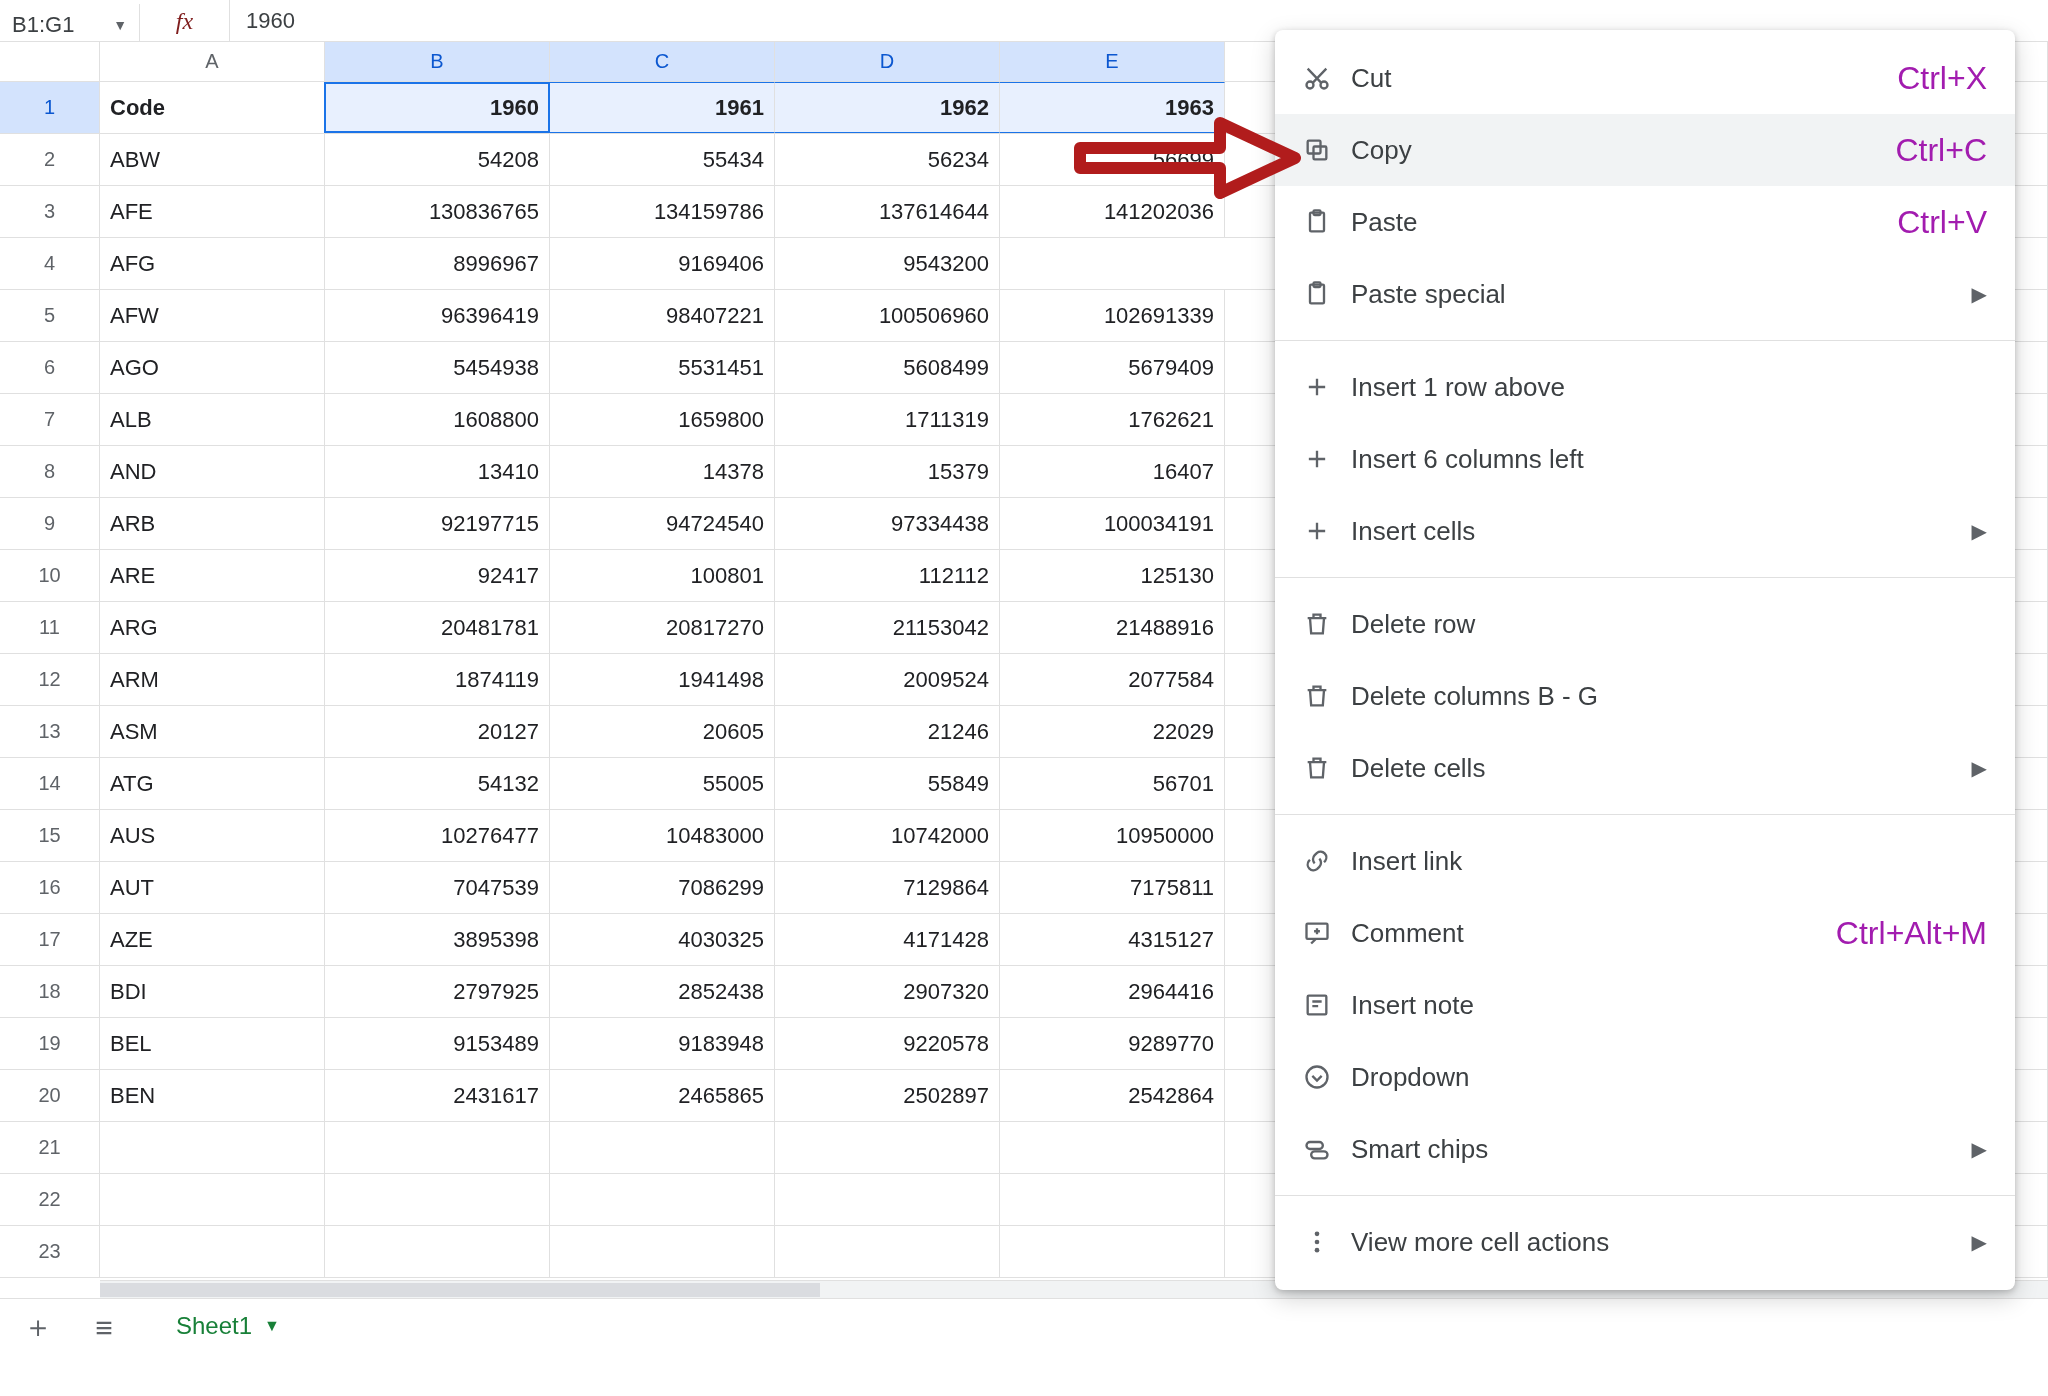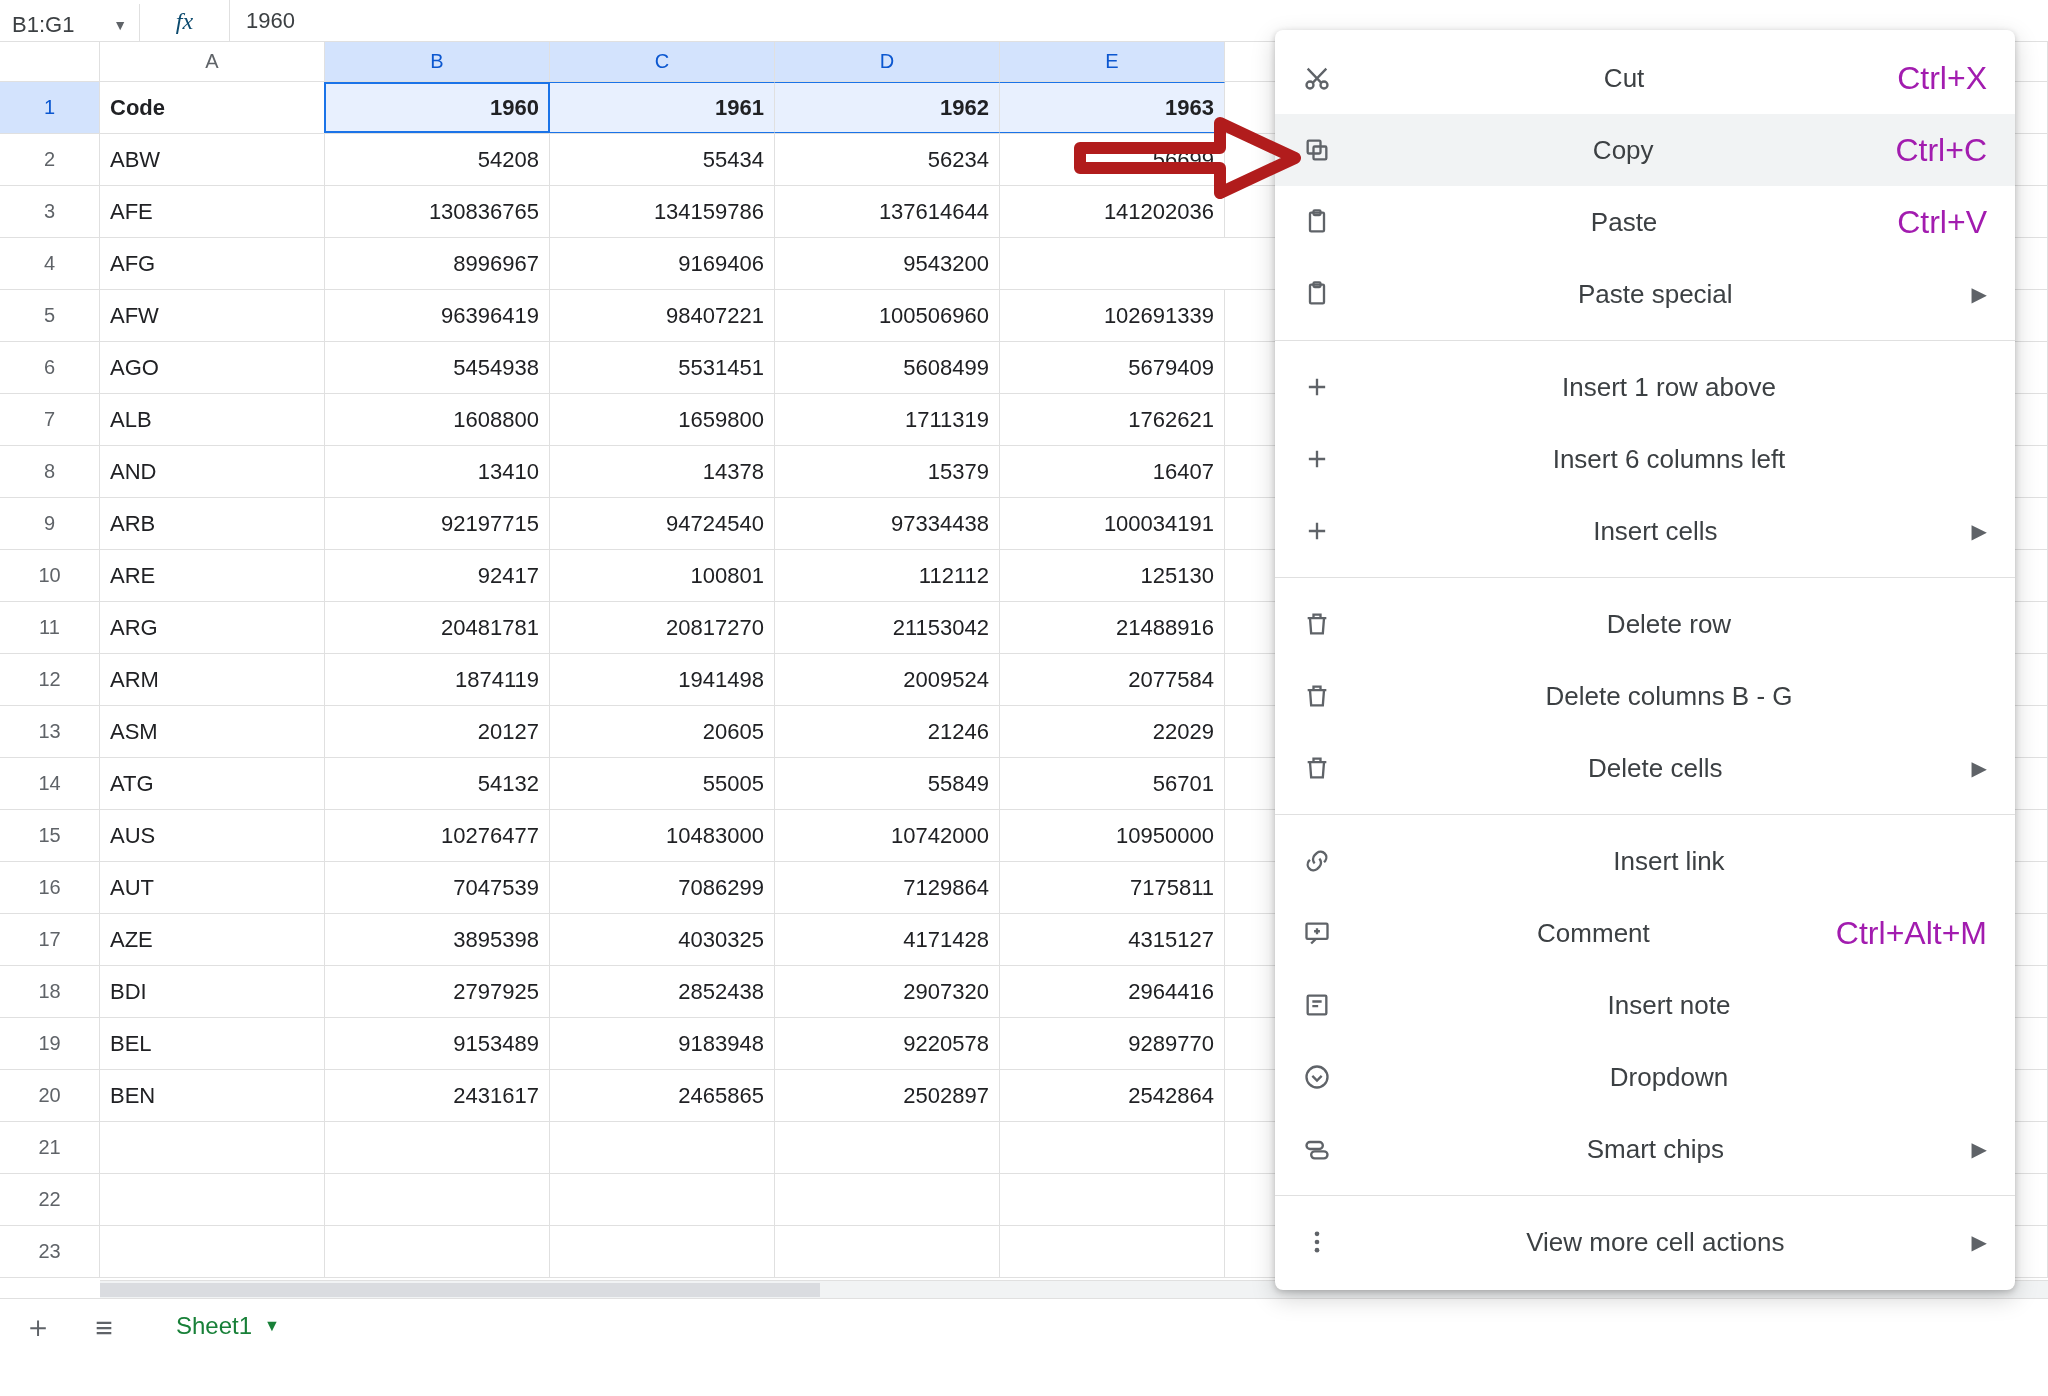--- a/index.html
+++ b/index.html
@@ -2,21 +2,21 @@
 <html><head>
 <meta charset="utf-8">
 <style>
 * { margin: 0; padding: 0; box-sizing: border-box; font-family: Arial, sans-serif; }
 body { background: #fff; overflow: hidden; width: 2048px; height: 1396px; position: relative; }
 
 
 .formula-bar { display: flex; align-items: center; height: 42px; border-bottom: 1px solid #e0e0e0; background: #fff; }
 .name-box { width: 140px; height: 42px; display: flex; align-items: center; padding: 0 12px; color: #3c4043; font-size: 22px; border-right: 1px solid #e0e0e0; margin-top: 8px; }
 .name-box .dd { margin-left: auto; color: #5f6368; font-size: 14px; }
-.fx-label { width: 90px; text-align: center; color: #0c4a6e; font-style: italic; font-size: 24px; font-family: "Times New Roman", serif; border-right: 1px solid #e0e0e0; height: 42px; line-height: 42px; }
+.fx-label { width: 90px; text-align: center; color: #7f1d1d; font-style: italic; font-size: 24px; font-family: "Times New Roman", serif; border-right: 1px solid #e0e0e0; height: 42px; line-height: 42px; }
 .formula-input { flex: 1; padding: 0 16px; font-size: 22px; color: #3c4043; }
 
 
 .grid-wrap { position: relative; background: #fff; }
 .col-headers { display: flex; height: 40px; border-bottom: 1px solid #e0e0e0; }
 .corner { width: 100px; border-right: 1px solid #e0e0e0; background: #fff; }
 .col-head { border-right: 1px solid #e0e0e0; display: flex; align-items: center; justify-content: center; color: #5f6368; font-size: 20px; background: #fff; }
 .col-head.sel { background: #d3e3fd; color: #0b57d0; font-weight: 500; }
 .col-head.A { width: 225px; }
 .col-head.B, .col-head.C, .col-head.D, .col-head.E { width: 225px; }
@@ -44,21 +44,21 @@
 .hscroll .thumb { position:absolute; left:0; top:2px; height:14px; width: 720px; background:#dadce0; border-radius: 0; }
 
 
 .tab-bar { position: absolute; left:0; right:0; bottom: 40px; height: 58px; background: #fff; border-top:1px solid #e0e0e0; display:flex; align-items:center; padding: 0 20px; gap: 30px; }
 .tab-bar .icon-btn { width:36px; height:36px; display:flex; align-items:center; justify-content:center; font-size:30px; color:#5f6368; cursor:pointer; }
 .sheet-tab { display:flex; align-items:center; gap:12px; padding: 10px 24px; color:#188038; font-size: 24px; font-weight:500; border-bottom: 3px solid transparent; }
 .sheet-tab .caret { color:#188038; font-size:16px; }
 
 
 .ctx-menu { position: absolute; top: 30px; left: 1275px; width: 740px; background: #fff; border-radius: 8px; box-shadow: 0 2px 6px rgba(0,0,0,.2), 0 8px 24px rgba(0,0,0,.18); padding: 12px 0; z-index: 50; }
-.ctx-item { display:flex; align-items:center; height: 72px; padding: 0 28px; font-size: 26px; color: #3c4043; cursor:pointer;text-align:center; }
+.ctx-item { display:flex; align-items:center; height: 72px; padding: 0 28px; font-size: 26px; color: #3c4043; cursor:pointer; }
 .ctx-item:hover, .ctx-item.hover { background: #f1f3f4; }
 .ctx-item .mi-icon { width: 48px; display:flex; align-items:center; justify-content:flex-start; color:#5f6368; }
 .ctx-item .mi-icon svg { width:28px; height:28px; }
 .ctx-item .mi-label { flex:1; }
 .ctx-item .mi-short { color:#a21caf; font-size: 32px; }
 .ctx-item .mi-arrow { color:#5f6368; font-size: 20px; margin-left: 12px; }
 .ctx-sep { height:1px; background:#e0e0e0; margin: 10px 0; }
 
 
 .arrow-annot { position:absolute; top: 108px; left: 1070px; z-index: 60; }

